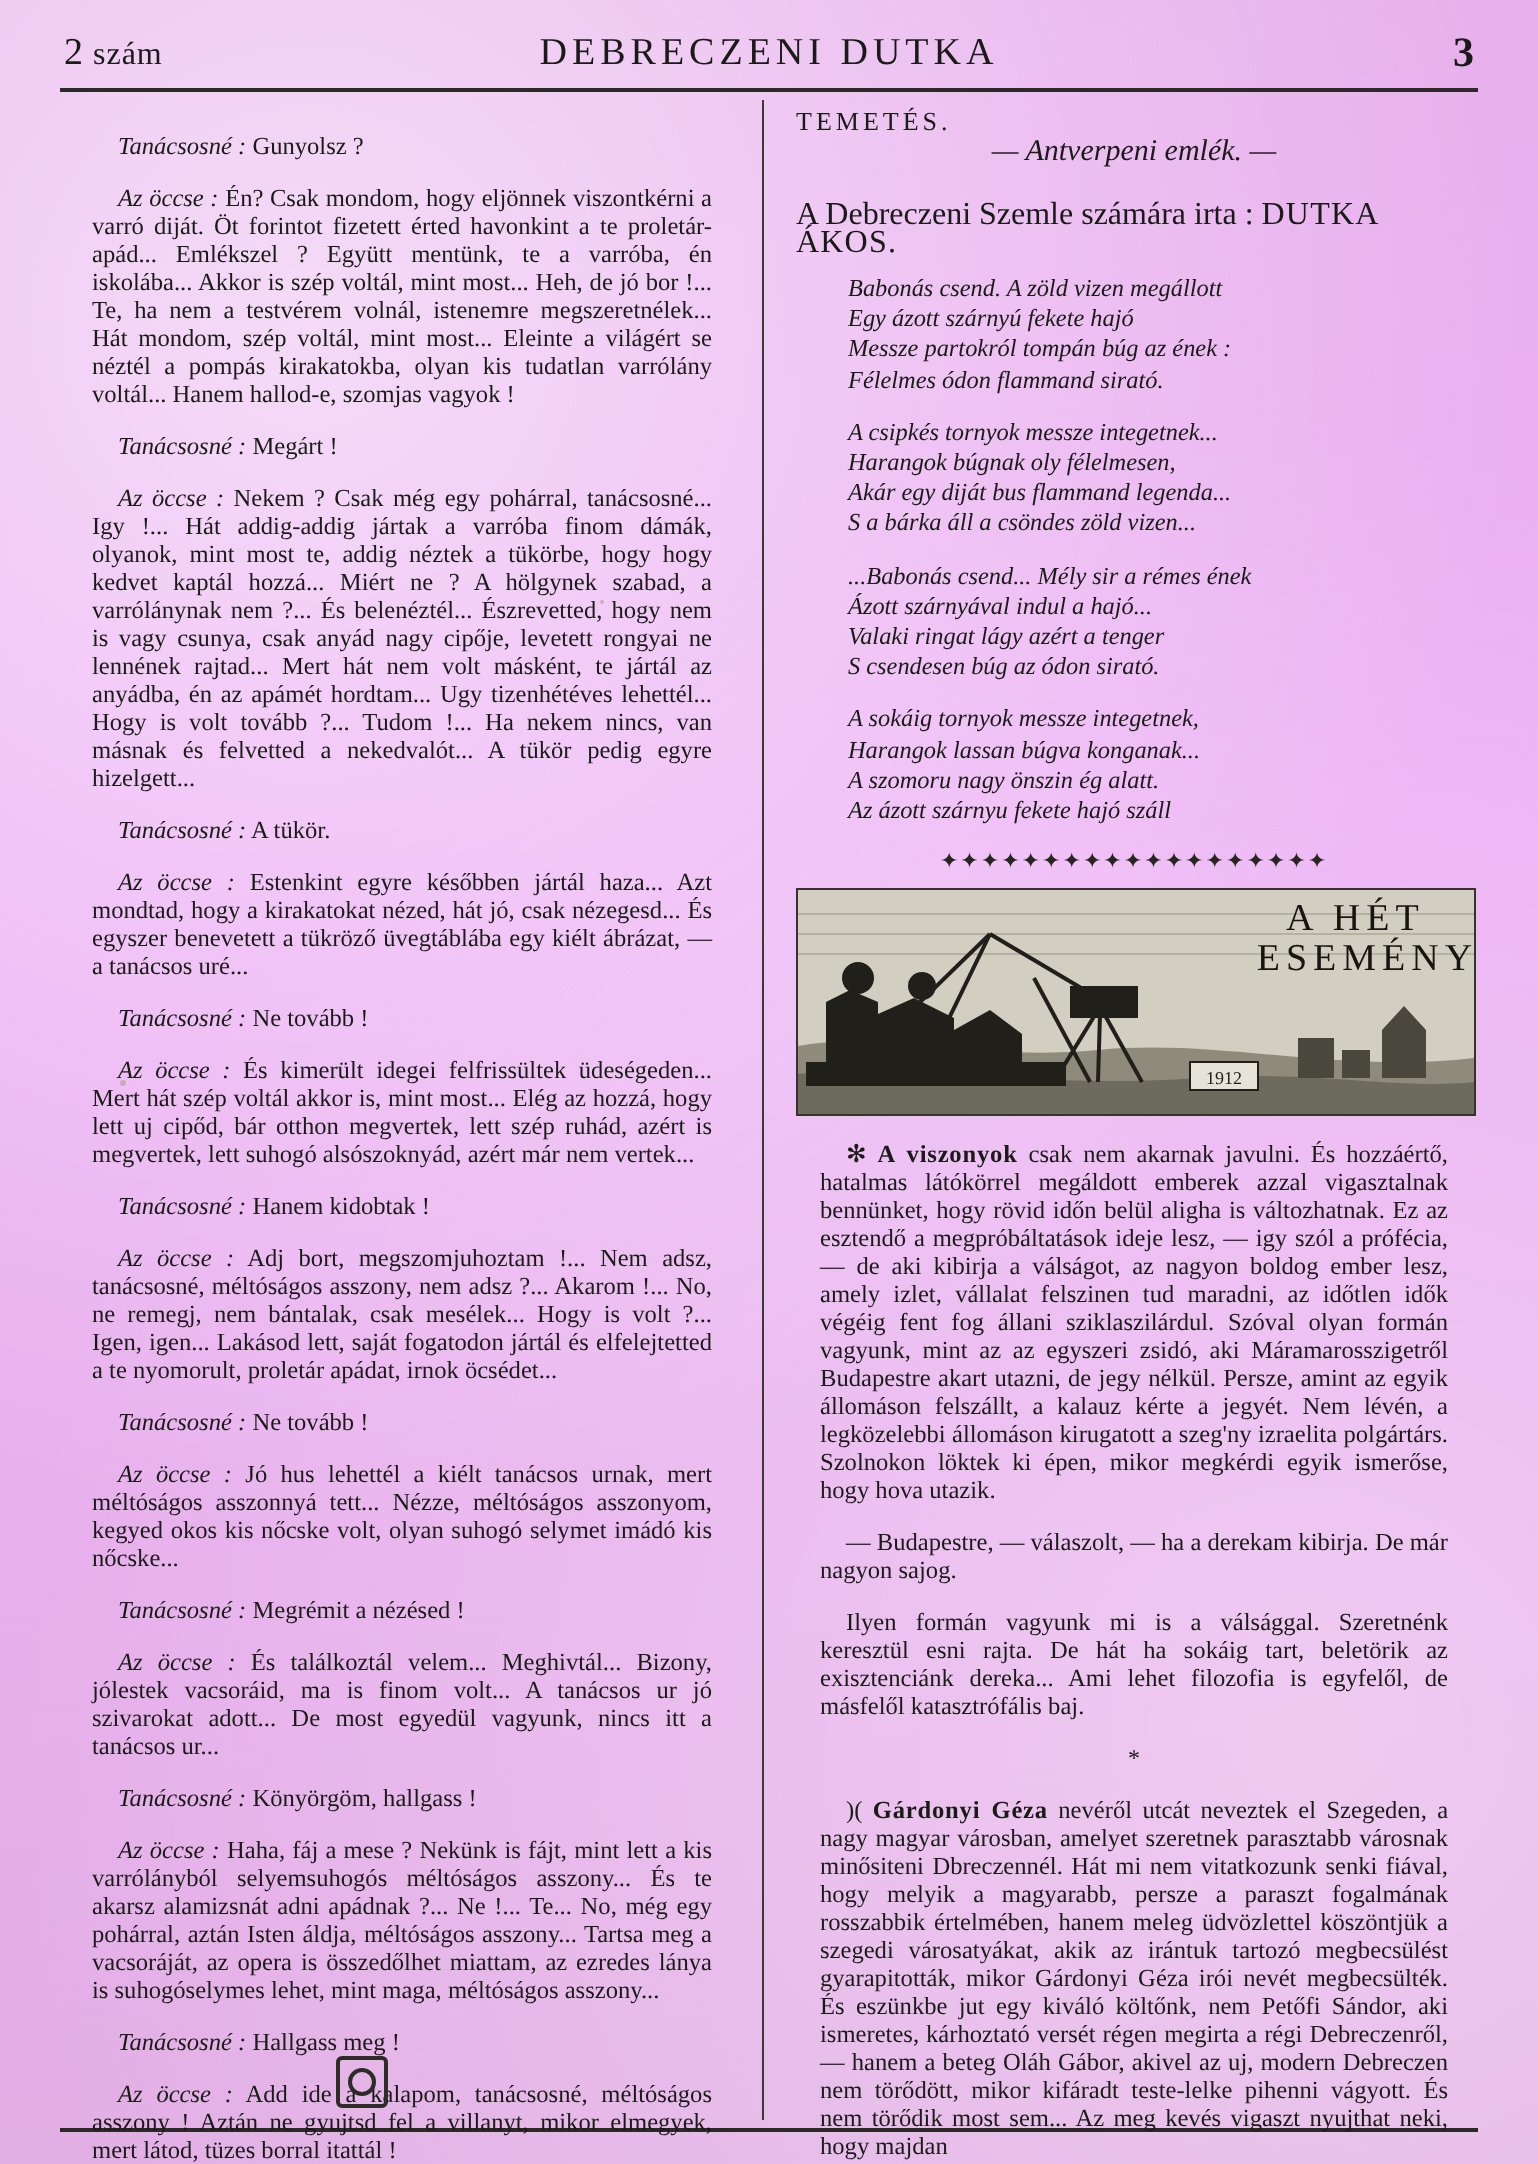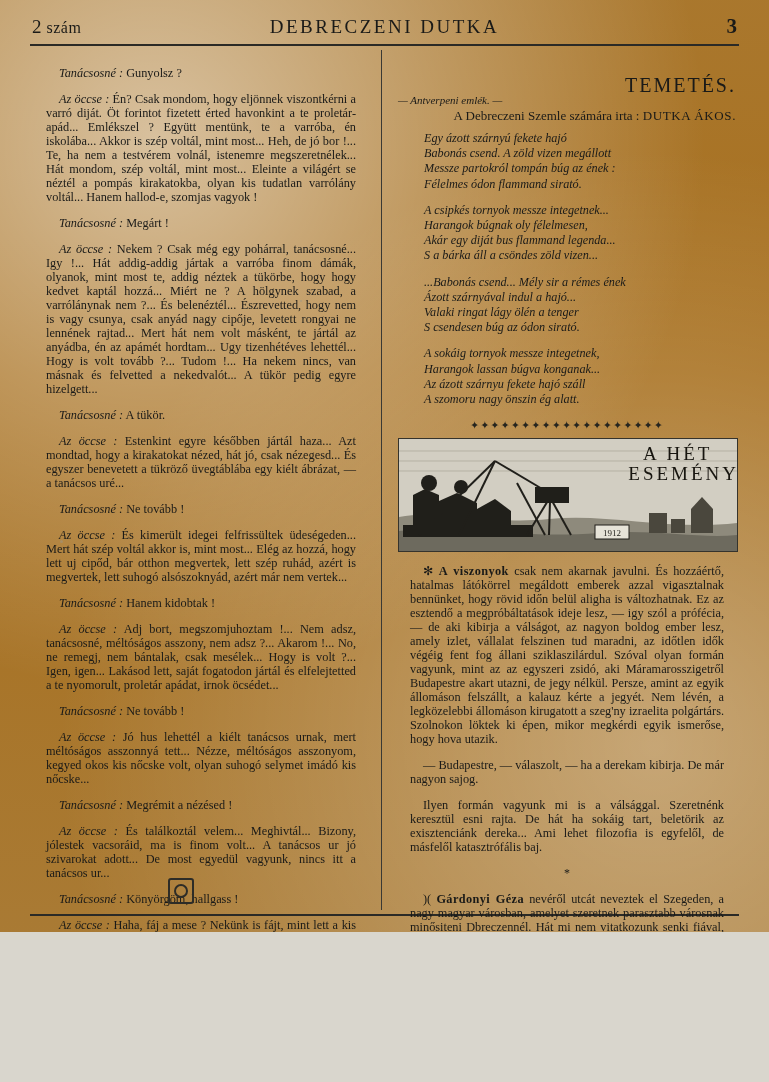--- a/index.html
+++ b/index.html
@@ -3,23 +3,23 @@
 <meta charset="utf-8">
 <style>
   html, body {
     margin: 0;
     padding: 0;
     background: #d9d6cd;
   }
   .page {
     position: relative;
     width: 769px;
-    height: 932px;
+    height: 1082px;
     margin: 0 auto;
-    background: #a16207;
+    background: #f0abfc;
     overflow: hidden;
     font-family: "Liberation Serif", serif;
     color: #1a1a18;
   }
   .paper-tint {
     position: absolute;
     inset: 0;
     background:
       radial-gradient(circle at 20% 15%, rgba(255,255,255,0.55), rgba(255,255,255,0) 55%),
       radial-gradient(circle at 85% 80%, rgba(255,255,255,0.35), rgba(255,255,255,0) 60%),
@@ -99,35 +99,34 @@
   p { margin: 12px; }
   .para {
     text-indent: 13px;
   }
   .speaker {
     font-style: italic;
   }
 
   
   .poem-head {
-    text-align: right;
-    font-size: 20px;
+    text-align: left;
+    font-size: 13px;
     letter-spacing: 2px;
     margin-bottom: 1px;
-    margin-top: 24px;
   }
   .poem-sub {
+    text-align: center;
+    font-size: 15px;
+    font-style: italic;
+    margin-bottom: 18px;
+  }
+  .poem-ded {
     text-align: left;
-    font-size: 11px;
-    font-style: italic;
-    margin-bottom: 2px;
-  }
-  .poem-ded {
-    text-align: right;
-    font-size: 13px;
+    font-size: 16px;
     margin-bottom: 8px;
   }
   .poem-ded .author { letter-spacing: 0.6px; }
   .stanza {
     font-style: italic;
     font-size: 12.2px;
     line-height: 15.2px;
     margin: 0 0 11px 26px;
   }
   .dingbat {
@@ -245,42 +244,42 @@
 
   <div class="col col-right">
     <div class="poem-head">TEMETÉS.</div>
     <div class="poem-sub">— Antverpeni emlék. —</div>
     <div class="poem-ded">
       <span>A Debreczeni Szemle számára irta :</span>
       <span class="author">DUTKA ÁKOS.</span>
     </div>
 
     <div class="stanza">
+      <div>Babonás csend. A zöld vizen megállott</div>
       <div>Egy ázott szárnyú fekete hajó</div>
-      <div>Babonás csend. A zöld vizen megállott</div>
       <div>Messze partokról tompán búg az ének :</div>
       <div>Félelmes ódon flammand sirató.</div>
     </div>
     <div class="stanza">
       <div>A csipkés tornyok messze integetnek...</div>
       <div>Harangok búgnak oly félelmesen,</div>
       <div>Akár egy diját bus flammand legenda...</div>
       <div>S a bárka áll a csöndes zöld vizen...</div>
     </div>
     <div class="stanza">
       <div>...Babonás csend... Mély sir a rémes ének</div>
       <div>Ázott szárnyával indul a hajó...</div>
-      <div>Valaki ringat lágy ölén a tenger</div>
+      <div>Valaki ringat lágy azért a tenger</div>
       <div>S csendesen búg az ódon sirató.</div>
     </div>
     <div class="stanza">
       <div>A sokáig tornyok messze integetnek,</div>
       <div>Harangok lassan búgva konganak...</div>
+      <div>A szomoru nagy önszin ég alatt.</div>
       <div>Az ázott szárnyu fekete hajó száll</div>
-      <div>A szomoru nagy önszin ég alatt.</div>
     </div>
 
     <div class="dingbat">✦✦✦✦✦✦✦✦✦✦✦✦✦✦✦✦✦✦✦</div>
 
     <div class="illo">
       <svg width="338" height="112" viewBox="0 0 338 112">
         <rect x="0" y="0" width="338" height="112" fill="#d2cec2"></rect>
 
         <g stroke="#b5b1a3" stroke-width="1">
           <line x1="0" y1="12" x2="338" y2="12"></line>

